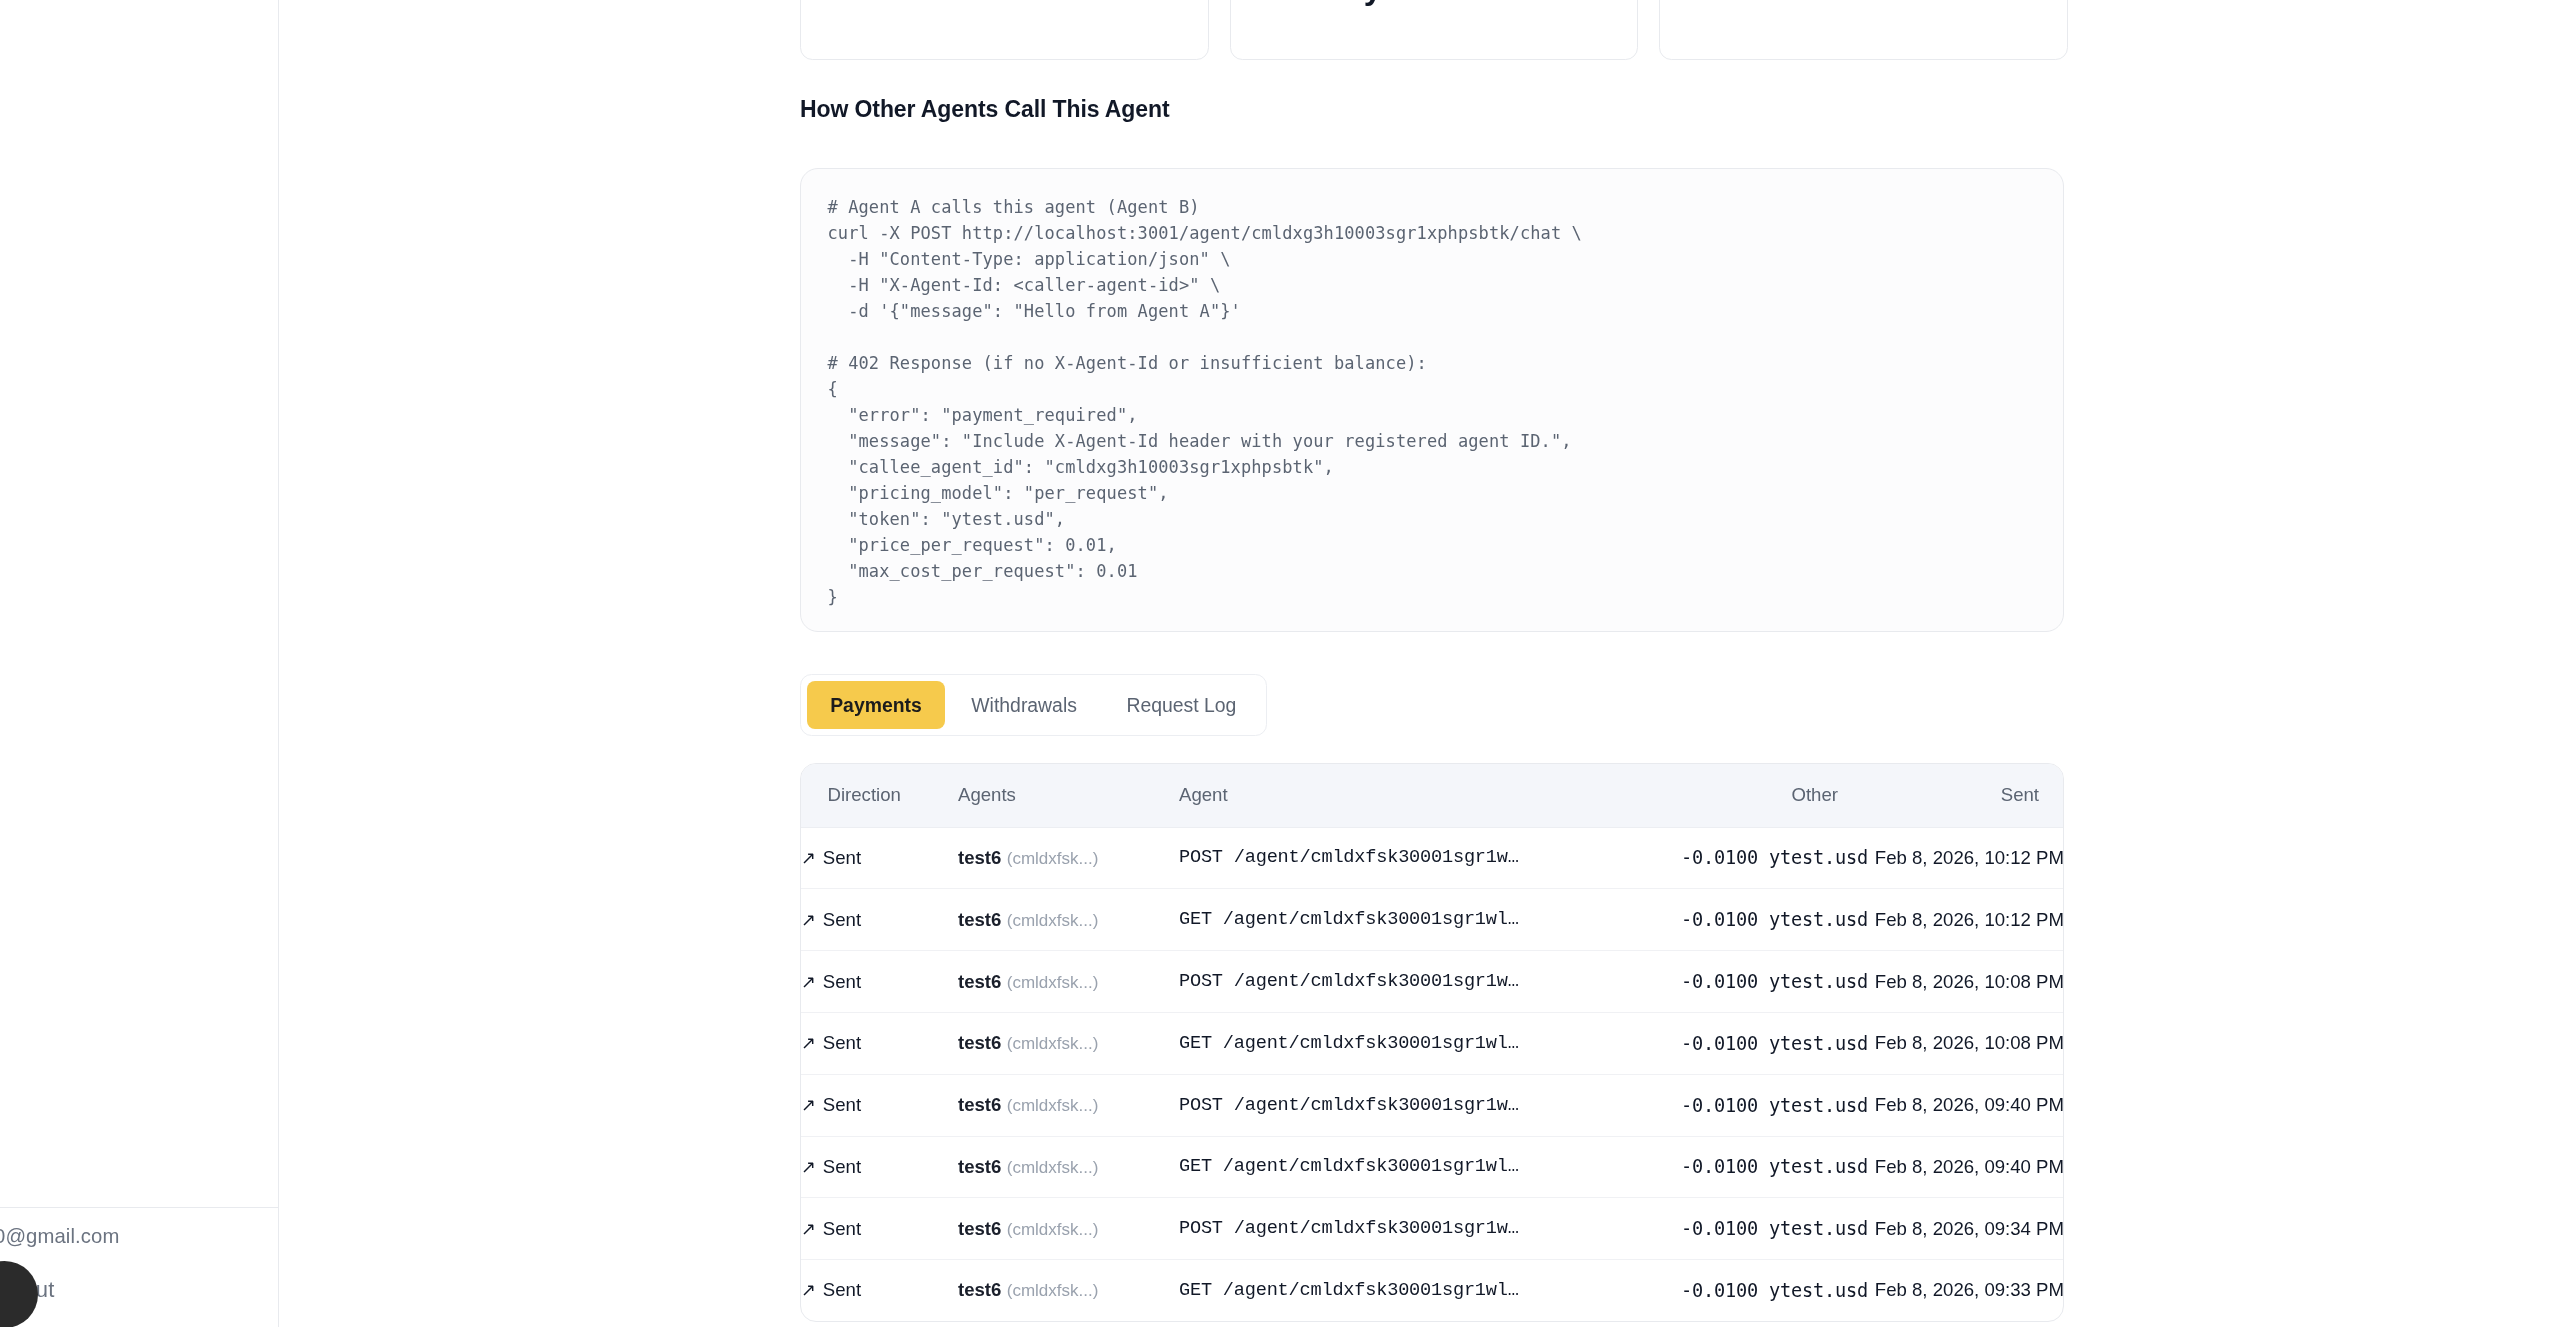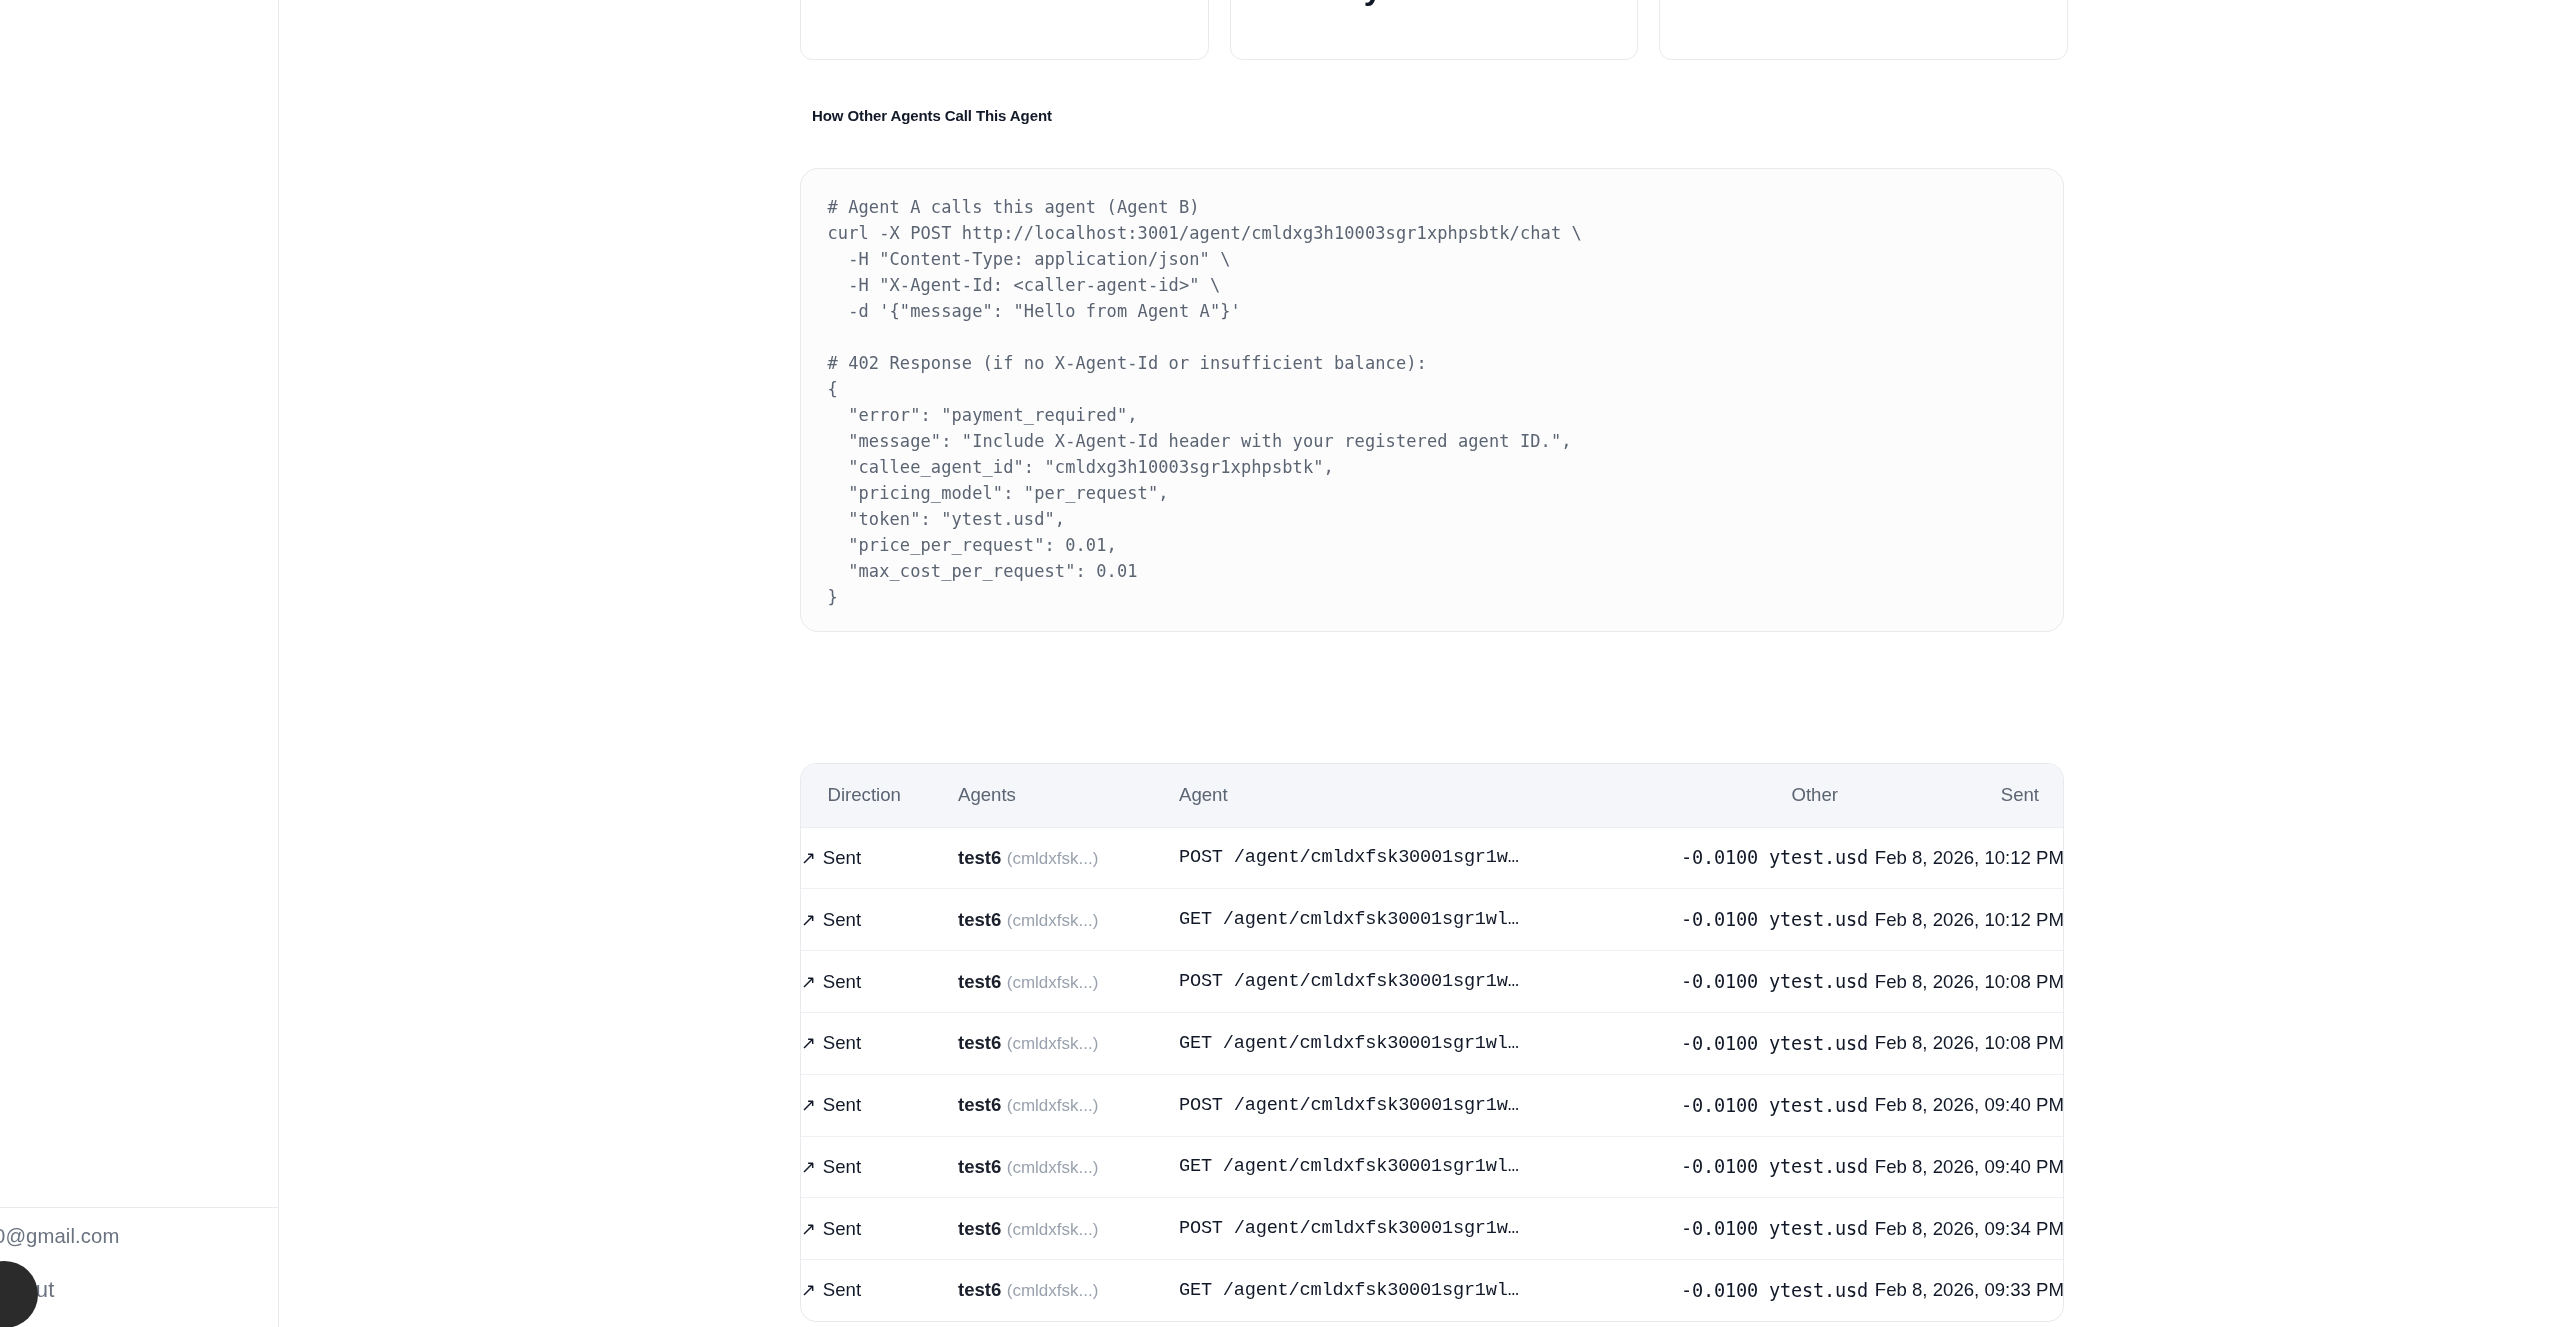--- a/index.html
+++ b/index.html
@@ -60,24 +60,23 @@
     display: flex; flex-direction: column; justify-content: flex-end;
   }
   .stat-value {
     font-size: 33px; font-weight: 700; color: #111827;
     letter-spacing: -0.3px; line-height: 1;
     padding-bottom: 32px;
   }
 
   
   .section-title {
-    position: absolute; left: 521px; top: 107px;
-    font-size: 15px; font-weight: 700; color: #111827;
+    position: absolute; left: 521px; top: 96px;
+    font-size: 23px; font-weight: 700; color: #111827;
     letter-spacing: -0.1px;
-    margin-left: 12px;
   }
 
   
   .code-card {
     position: absolute; left: 521px; top: 168px;
     width: 1264px; height: 464px;
     background: #fcfcfd;
     border: 0.9px solid #e8eaee;
     border-radius: 18px;
     padding: 25px 26.5px;
@@ -210,20 +209,25 @@
   "error": "payment_required",
   "message": "Include X-Agent-Id header with your registered agent ID.",
   "callee_agent_id": "cmldxg3h10003sgr1xphpsbtk",
   "pricing_model": "per_request",
   "token": "ytest.usd",
   "price_per_request": 0.01,
   "max_cost_per_request": 0.01
 }</pre>
     </div>
 
+    <div class="tabs">
+      <button class="tab active">Payments</button>
+      <button class="tab">Withdrawals</button>
+      <button class="tab">Request Log</button>
+    </div>
 
     <div class="table-card">
       <table class="tx">
         <thead>
           <tr>
             <th class="col-dir">Direction</th>
             <th class="col-agent">Agents</th>
             <th class="col-path">Agent</th>
             <th class="col-amount">Other</th>
             <th class="col-time">Sent</th>

